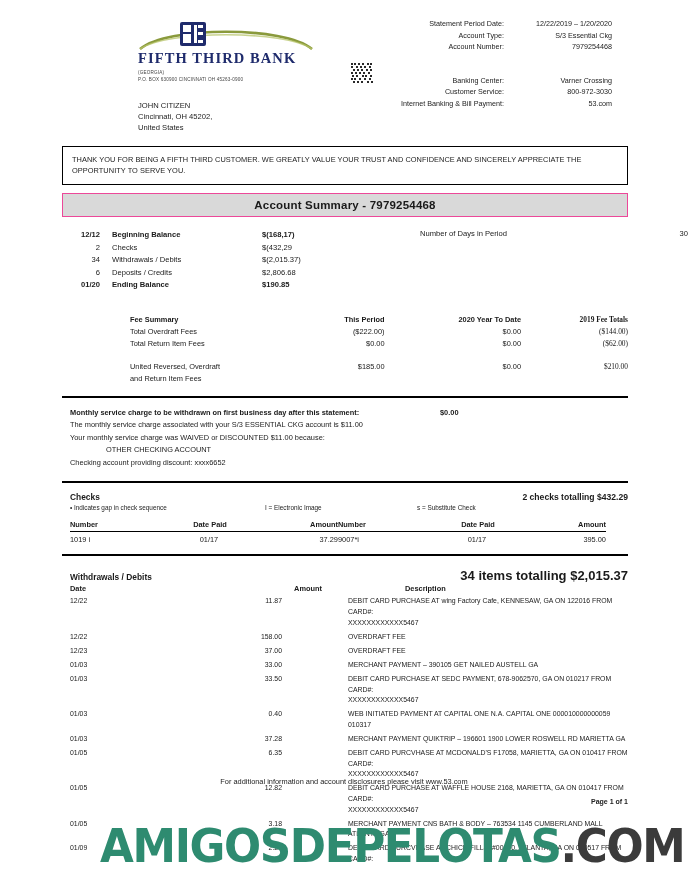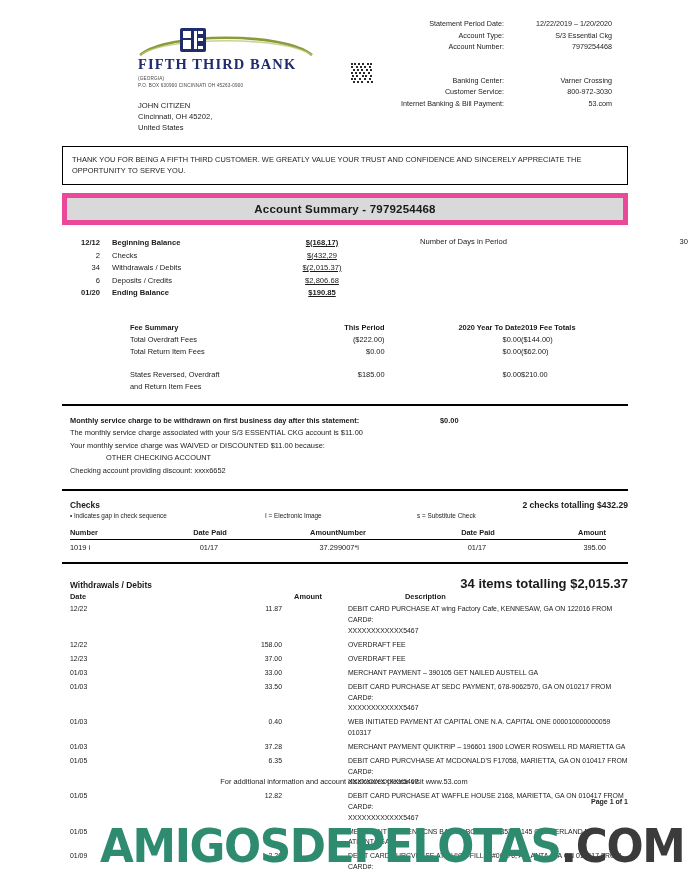--- a/index.html
+++ b/index.html
@@ -11,21 +11,21 @@
     font-family: "Liberation Sans", sans-serif;
     color: #1a1a1a;
     position: relative;
     overflow: hidden;
   }
   .page { position: relative; width: 688px; height: 891px; padding: 0; }
 
   
   .header { position: relative; height: 140px; }
 
-  .logo-block { position: absolute; left: 138px; top: 24px; width: 180px; }
+  .logo-block { position: absolute; left: 138px; top: 18px; width: 180px; }
   .logo-swoosh { position: relative; height: 34px; width: 176px; }
   .logo-swoosh svg { position: absolute; left: 0; top: 0; }
   .logo-mark {
     position: absolute; left: 42px; top: 4px;
     width: 26px; height: 24px; background: #1f2b6c;
     border-radius: 2px;
   }
   .logo-mark .bar { position: absolute; background: #ffffff; }
   .logo-name {
     font-family: "Liberation Serif", serif;
@@ -56,46 +56,46 @@
     padding: 7px 9px 8px 9px;
     font-size: 7.4px;
     line-height: 11px;
     letter-spacing: .05px;
   }
 
   
   .summary-title {
     margin: 8px 60px 1px 62px;
     background: #d9d9d9;
-    border: 5px solid #ec4899;
+    border: 1px solid #ec4899;
     text-align: center;
     font-size: 11.5px;
     font-weight: bold;
     padding: 5px 0 5px 0;
     letter-spacing: .2px;
   }
 
   .summary-body { margin: 12px 60px 0 62px; position: relative; font-size: 7.6px; }
   .sum-row { display: flex; line-height: 12.5px; }
   .sum-date { width: 50px; text-align: right; padding-right: 12px; }
   .sum-label { width: 150px; }
-  .sum-amt { width: 120px; text-align: center; text-decoration: underline; }
+  .sum-amt { width: 120px; text-align: left; }
   .bold { font-weight: bold; }
 
   .days-row { position: absolute; left: 358px; top: 0; width: 268px; display: flex; font-size: 7.6px; gap: 36px; }
   .days-label { flex: 1; }
   .days-val { width: 30px; text-align: right; }
 
   
   .fees { margin: 22px 60px 0 130px; font-size: 7.4px; }
   .fee-row { display: flex; line-height: 12.2px; }
   .fee-name { width: 168px; }
   .fee-c1 { width: 108px; text-align: right; }
   .fee-c2 { width: 148px; text-align: right; }
-  .fee-c3 { width: 116px; text-align: left; }
+  .fee-c3 { width: 116px; text-align: right; font-family: Liberation Serif, serif; }
   .fee-spacer { height: 11px; }
 
   
   .rule { margin: 10px 60px 0 62px; border-top: 2.2px solid #000; }
 
   
   .svc { margin: 9px 60px 0 70px; font-size: 7.4px; line-height: 12.6px; }
   .svc-first { display: flex; }
   .svc-first .t { width: 370px; font-weight: bold; }
   .svc-first .v { width: 80px; font-weight: bold; text-align: left; }
@@ -317,21 +317,21 @@
       <span class="fee-c3">($144.00)</span>
     </div>
     <div class="fee-row">
       <span class="fee-name">Total Return Item Fees</span>
       <span class="fee-c1">$0.00</span>
       <span class="fee-c2">$0.00</span>
       <span class="fee-c3">($62.00)</span>
     </div>
     <div class="fee-spacer"></div>
     <div class="fee-row">
-      <span class="fee-name">States Reversed, Overdraft</span>
+      <span class="fee-name">United Reversed, Overdraft</span>
       <span class="fee-c1">$185.00</span>
       <span class="fee-c2">$0.00</span>
       <span class="fee-c3">$210.00</span>
     </div>
     <div class="fee-row">
       <span class="fee-name">and Return Item Fees</span>
     </div>
   </div>
 
   <div class="rule"></div>

